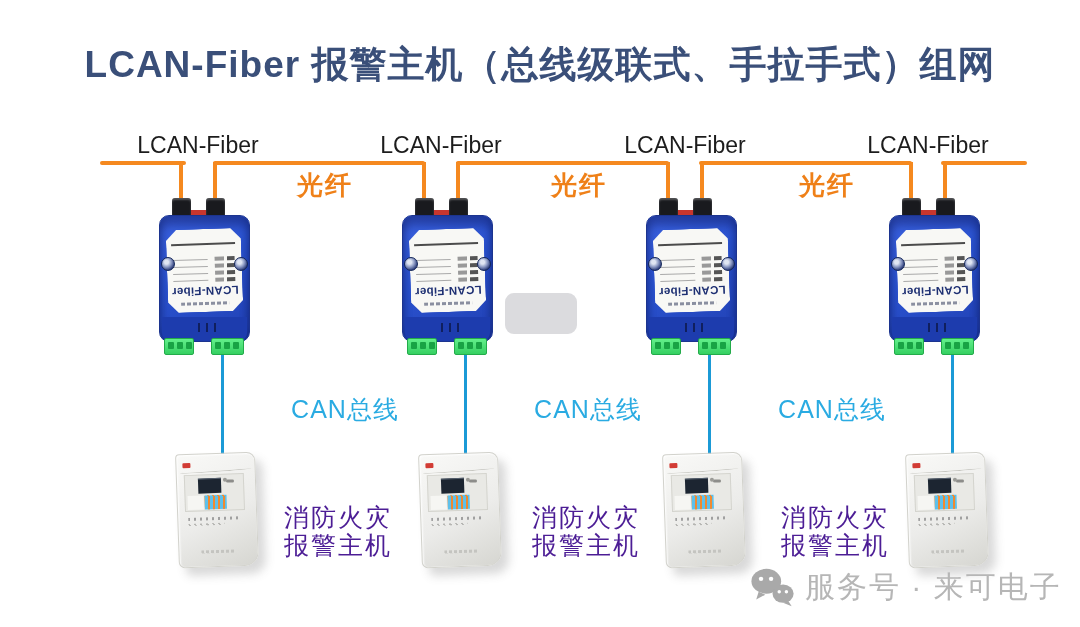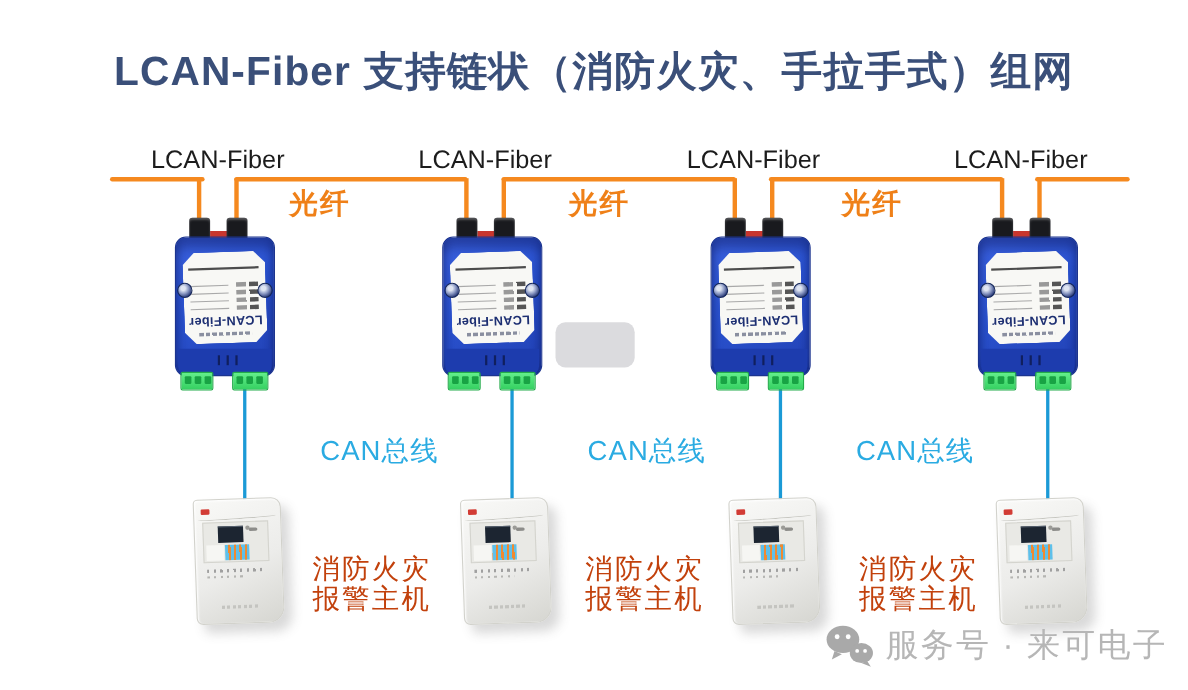--- a/index.html
+++ b/index.html
@@ -5,21 +5,21 @@
   html,body{margin:0;padding:0;background:#ffffff;}
   .stage{position:relative;width:1080px;height:627px;overflow:hidden;background:#ffffff;
          font-family:"Liberation Sans","DejaVu Sans",sans-serif;}
   
   .title{position:absolute;top:40px;left:0;width:100%;text-align:center;
          font-size:37px;font-weight:bold;color:#3a4f79;letter-spacing:1px;}
   
   .fiber-h{position:absolute;top:161px;height:4px;background:#f5891f;border-radius:2px;}
   .fs0{left:100px;width:86px}.fs1{left:213px;width:212px}.fs2{left:456px;width:213px}
   .fs3{left:699px;width:213px}.fs4{left:941px;width:86px}
-  .fiber-label{position:absolute;top:168px;width:90px;text-align:left;
+  .fiber-label{position:absolute;top:168px;width:90px;text-align:right;
          font-size:26px;font-weight:bold;color:#ef8018;letter-spacing:2px;}
   .fl0{left:263px}.fl1{left:517px}.fl2{left:765px}
   
   .col{position:absolute;top:0;width:110px;height:533px;}
   .c0{left:159px}.c1{left:402px}.c2{left:646px}.c3{left:889px}
   .dev-label{position:absolute;top:132px;left:-42px;width:162px;text-align:center;
          font-size:23px;color:#1c1c1c;}
   .fv{position:absolute;top:162px;width:4px;height:46px;background:#f5891f;}
   .fv1{left:20px}.fv2{left:54px}
   
@@ -78,36 +78,36 @@
   .pl-white{position:absolute;top:20px;left:2px;width:16px;height:14px;background:#f6f6f3;}
   .pl-sticker{position:absolute;top:20px;left:19px;width:22px;height:14px;background:#5ec0ea;
         background-image:repeating-linear-gradient(90deg,transparent 0 3px,#f08a30 3px 5px);}
   .pl-dot{position:absolute;top:24px;left:46px;width:4px;height:4px;border-radius:50%;background:#9b9b97;}
   .pl-btns{position:absolute;top:63px;left:10px;width:52px;height:3px;
         background:repeating-linear-gradient(90deg,#a0a0a0 0 2px,transparent 2px 6px);}
   .pl-btns2{position:absolute;top:69px;left:10px;width:36px;height:2px;
         background:repeating-linear-gradient(90deg,#b5b5b2 0 2px,transparent 2px 6px);}
   .pl-foot{position:absolute;top:96px;left:22px;width:34px;height:3px;
         background:repeating-linear-gradient(90deg,#c4c4c0 0 3px,transparent 3px 5px);}
-  .panel-label{position:absolute;top:503px;font-size:25px;line-height:28px;color:#c2410c;
+  .panel-label{position:absolute;top:503px;font-size:25px;line-height:28px;color:#4c1d95;
         letter-spacing:2px;}
   .pb0{left:284px}.pb1{left:532px}.pb2{left:781px}
   .panel-label span{display:block;}
   
   .gray-note{position:absolute;top:293px;left:505px;width:72px;height:41px;background:#dbdbde;
         border-radius:9px;}
-  .watermark{position:absolute;top:566px;left:750px;display:flex;align-items:flex-start;}
+  .watermark{position:absolute;top:566px;left:750px;display:flex;align-items:center;}
   .wm-text{font-size:30px;color:#b6b6b6;letter-spacing:2px;margin-left:9px;}
 </style>
 </head>
 <body>
 
 <div class="stage">
 
-  <div class="title">LCAN-Fiber 支持链状（消防火灾、手拉手式）组网</div>
+  <div class="title">LCAN-Fiber 报警主机（总线级联式、手拉手式）组网</div>
 
   <div class="fiber-h fs0"></div>
   <div class="fiber-h fs1"></div>
   <div class="fiber-h fs2"></div>
   <div class="fiber-h fs3"></div>
   <div class="fiber-h fs4"></div>
 
   <div class="fiber-label fl0">光纤</div>
   <div class="fiber-label fl1">光纤</div>
   <div class="fiber-label fl2">光纤</div>

